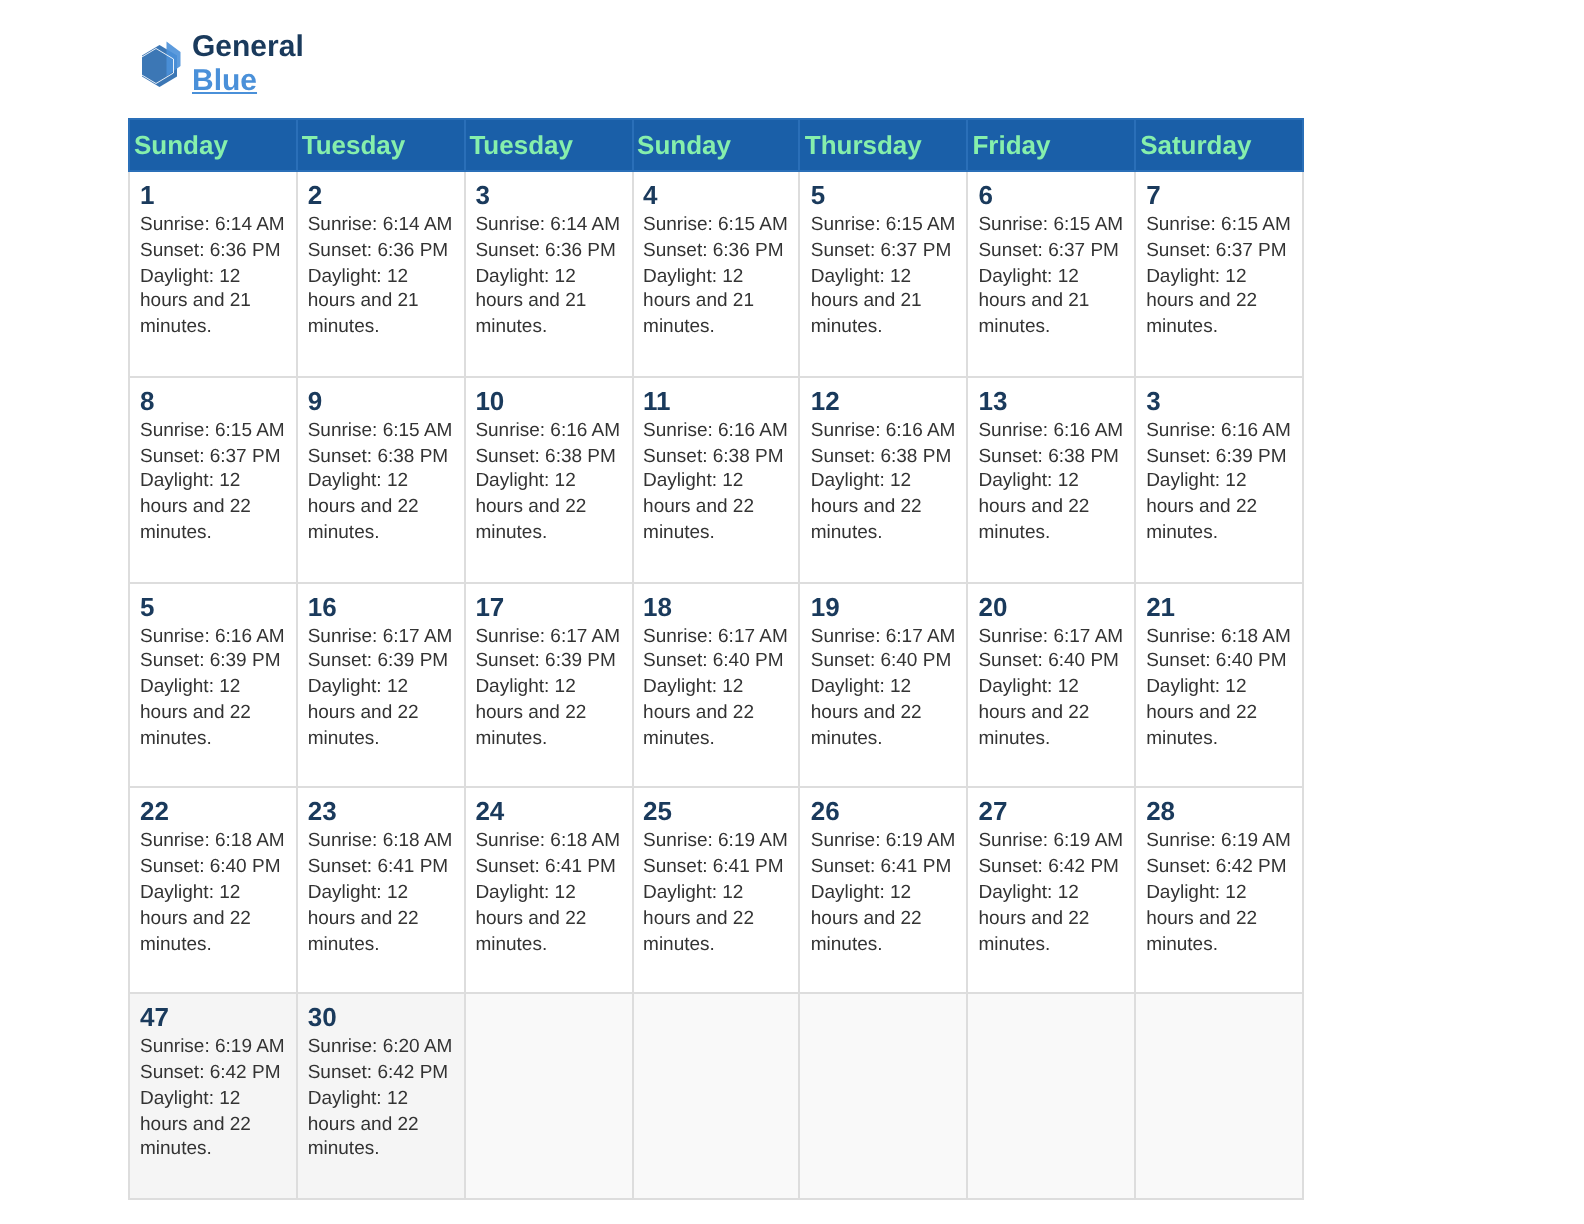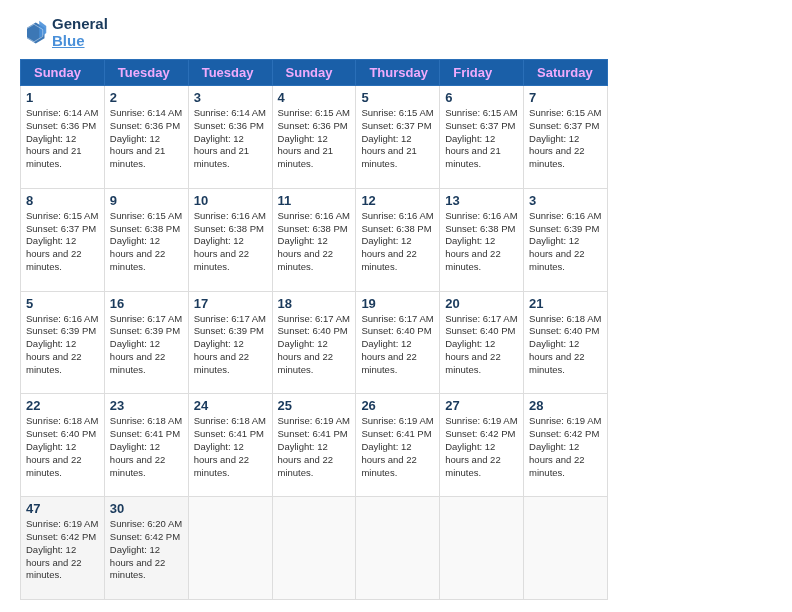--- a/index.html
+++ b/index.html
@@ -9,20 +9,21 @@
       width: 792px;
       height: 612px;
       overflow: hidden;
     }
     .page {
       width: 628px;
       height: 612px;
       padding: 16px 20px 12px 20px;
       display: flex;
       flex-direction: column;
+      margin-left: 44px;
     }
     .header {
       display: flex;
       justify-content: space-between;
       align-items: flex-start;
       margin-bottom: 10px;
     }
     .logo {
       display: flex;
       align-items: center;
@@ -58,23 +59,23 @@
     }
     .calendar {
       flex: 1;
       border: 1px solid #ccc;
       border-collapse: collapse;
       width: 100%;
       table-layout: fixed;
     }
     .calendar thead th {
       background: #1a5fa8;
-      color: #f0abfc;
+      color: #86efac;
       text-align: left;
-      padding: 5px 13px;
+      padding: 5px 2px;
       font-size: 13px;
       font-weight: bold;
       border: 1px solid #2a6fb8;
     }
     .calendar tbody td {
       vertical-align: top;
       padding: 4px 5px;
       border: 1px solid #ddd;
       font-size: 9.5px;
       color: #222;

